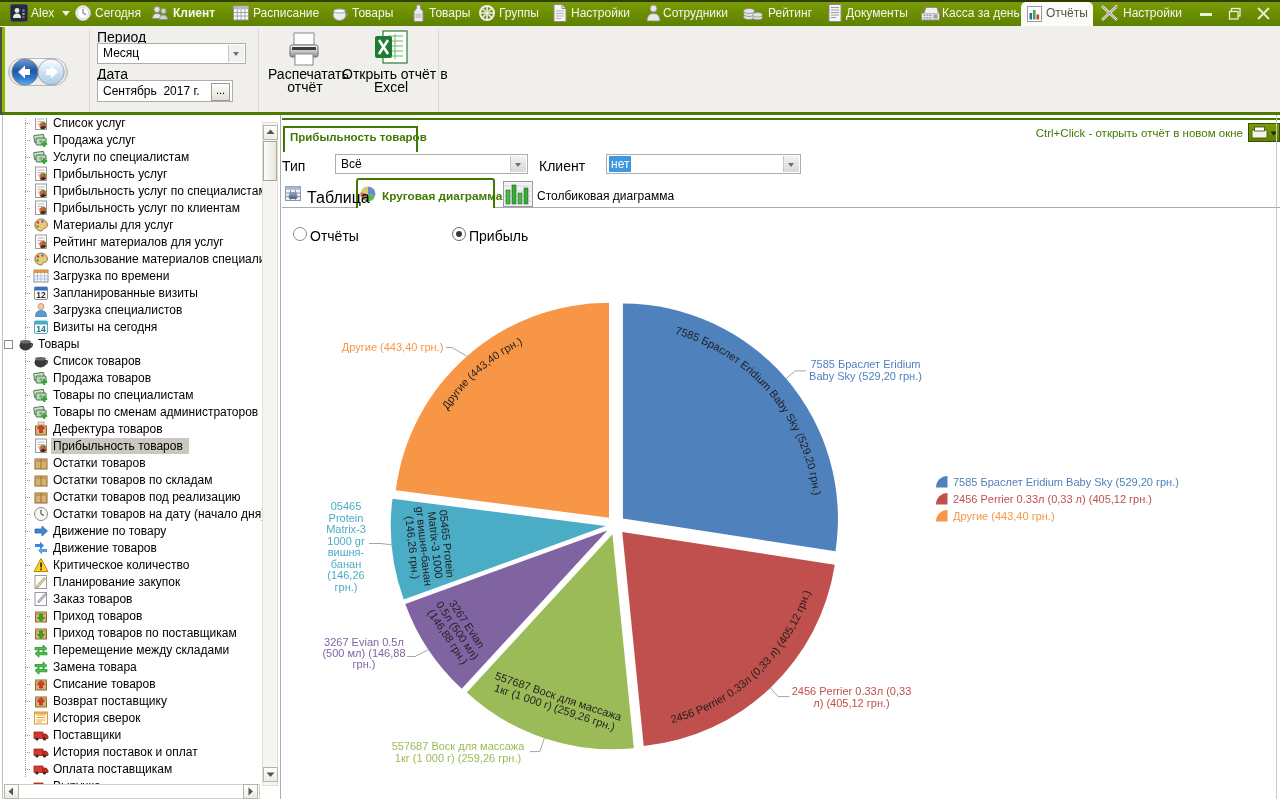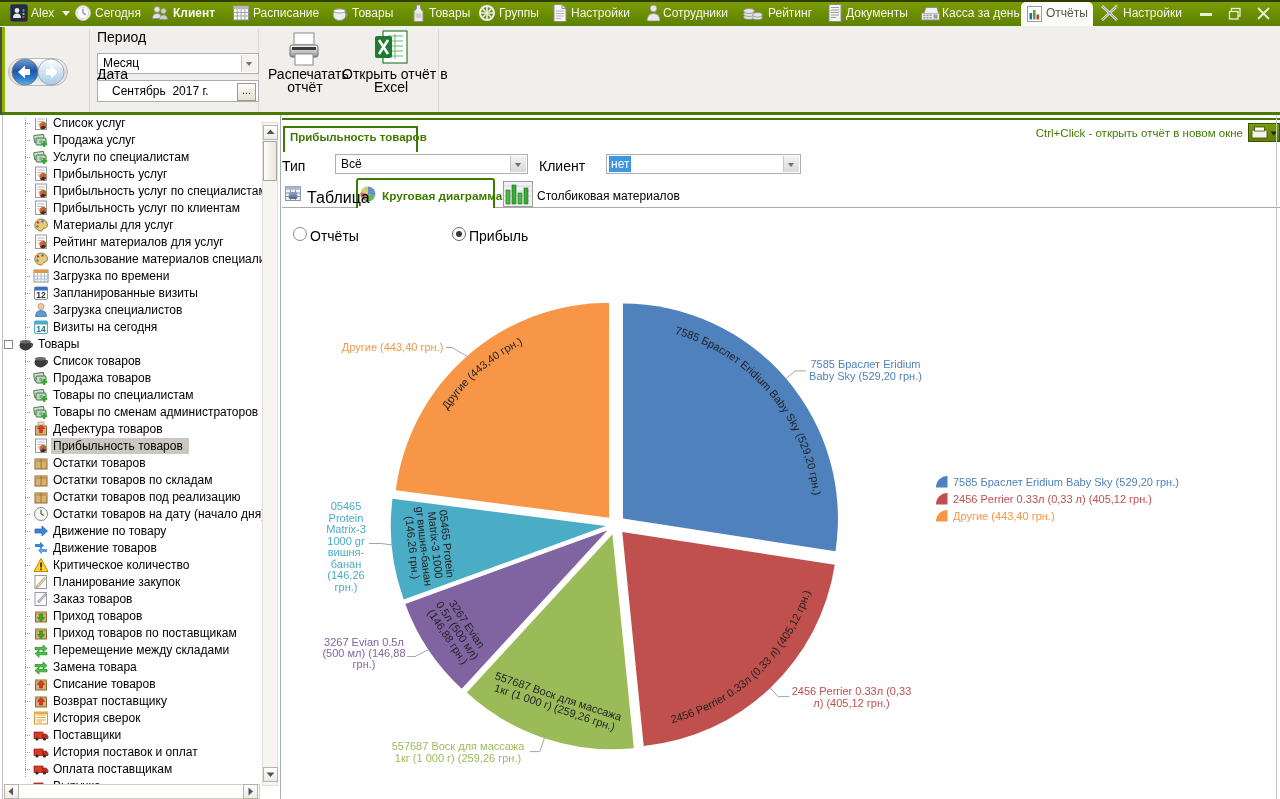--- a/index.html
+++ b/index.html
@@ -143,23 +143,23 @@
   </svg>
 
 <div class="abs toolbar"></div>
 <div class="abs" style="left:0;top:27px;width:2px;height:88px;background:#4c4c4c"></div>
 <div class="abs" style="left:2px;top:27px;width:3px;height:85px;background:#8fb800"></div>
 <div class="tsep" style="left:89px"></div>
 <div class="tsep" style="left:258px"></div>
 <div class="tsep" style="left:438px"></div>
 
 <div class="lbl" style="left:97px;top:29px">Период</div>
-<div class="box" style="left:97px;top:53px;width:162px;height:21px;line-height:19px;padding-left:5px">Месяц<span class="combo-btn" style="background:#f2f1ee"></span></div>
+<div class="box" style="left:97px;top:43px;width:149px;height:21px;line-height:19px;padding-left:5px">Месяц<span class="combo-btn" style="background:#f2f1ee"></span></div>
 <div class="lbl" style="left:97px;top:66px">Дата</div>
-<div class="box" style="left:97px;top:80px;width:162px;height:22px;line-height:20px;padding-left:14px">Сентябрь&nbsp; 2017 г.
+<div class="box" style="left:97px;top:80px;width:136px;height:22px;line-height:20px;padding-left:5px">Сентябрь&nbsp; 2017 г.
   <span style="position:absolute;right:2px;top:2px;width:17px;height:16px;background:linear-gradient(#fdfdfb,#e4e1d5);border:1px solid #9d9a8b;text-align:center;line-height:12px;font-size:11px">...</span></div>
 <svg class="abs" style="left:8px;top:55px" width="60" height="34" viewBox="0 0 60 34">
     <rect x="0.5" y="3.5" width="59" height="27" rx="13.5" fill="url(#pillg)" stroke="#b8b8b8"></rect>
     <defs>
       <linearGradient id="pillg" x1="0" y1="0" x2="0" y2="1">
         <stop offset="0" stop-color="#ffffff"></stop>
         <stop offset="0.5" stop-color="#d8d8d8"></stop>
         <stop offset="1" stop-color="#f2f2f2"></stop>
       </linearGradient>
       <linearGradient id="bblue" x1="0" y1="0" x2="0" y2="1">
@@ -591,21 +591,21 @@
     </g>
     <g stroke="#1a6a1a" stroke-width="0.6">
       <rect x="3" y="9" width="4" height="14" fill="#4cb84c"></rect>
       <rect x="9" y="4" width="4" height="19" fill="#3aa83a"></rect>
       <rect x="15" y="12" width="4" height="11" fill="#4cb84c"></rect>
       <rect x="21" y="7" width="4" height="16" fill="#3aa83a"></rect>
     </g>
   </svg>
 <div class="lbl" style="left:307px;top:189px;font-size:16px">Таблица</div>
 <div class="abs grn" style="left:382px;top:189px;font-size:11.8px;font-weight:bold">Круговая диаграмма</div>
-<div class="lbl" style="left:537px;top:189px;font-size:12px">Столбиковая материалов</div>
+<div class="lbl" style="left:537px;top:189px;font-size:12px">Столбиковая диаграмма</div>
 
 <div class="abs" style="left:293px;top:227px;width:14px;height:14px;border:1px solid #8a8a8a;border-radius:50%;background:#fff;box-sizing:border-box"></div>
 <div class="lbl" style="left:310px;top:228px">Отчёты</div>
 <div class="abs" style="left:452px;top:227px;width:14px;height:14px;border:1px solid #6a6a6a;border-radius:50%;background:#fff;box-sizing:border-box"></div>
 <div class="abs" style="left:456px;top:231px;width:6px;height:6px;border-radius:50%;background:#3a3a3a"></div>
 <div class="lbl" style="left:469px;top:228px">Прибыль</div>
 
 <div class="abs" style="left:1276px;top:115px;width:1px;height:684px;background:#c8c8c8"></div>
 
 <svg style="position:absolute;left:280px;top:260px" width="690" height="539" viewBox="0 0 690 539" font-family="'Liberation Sans', sans-serif">

